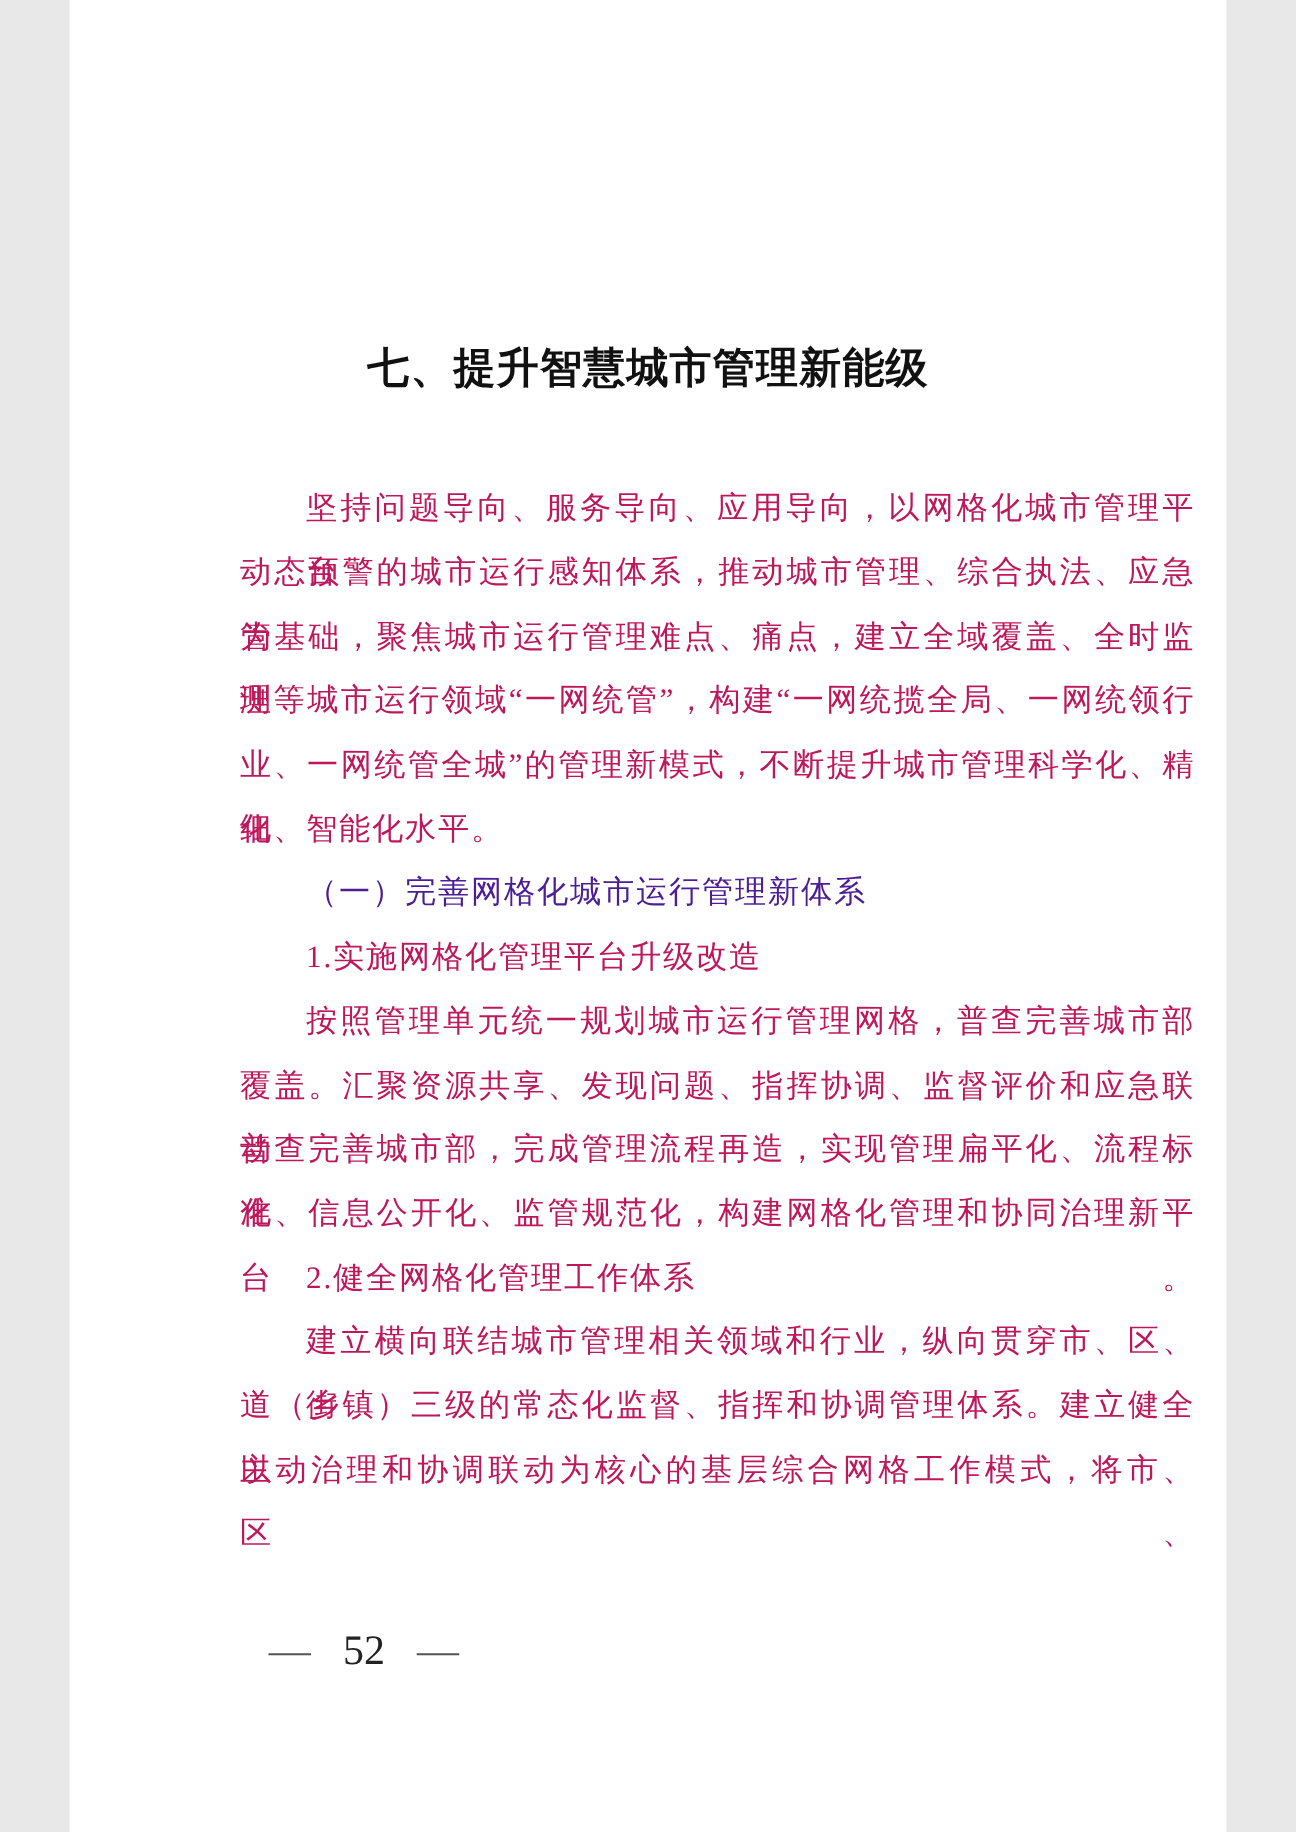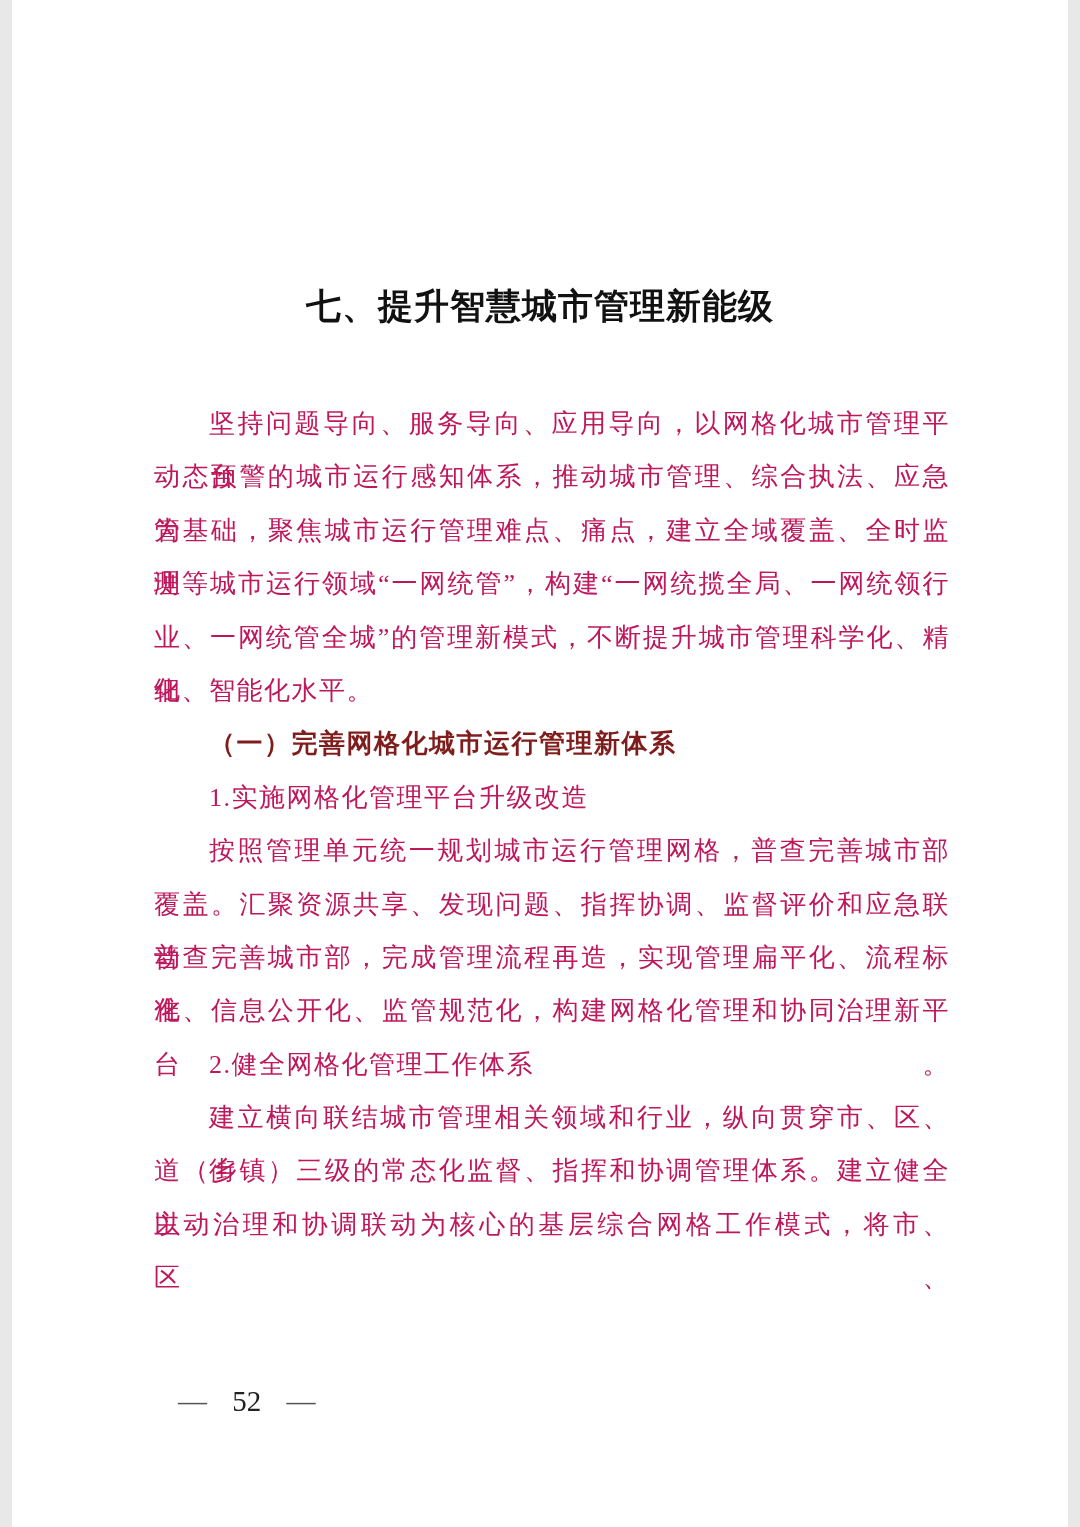--- a/index.html
+++ b/index.html
@@ -1,18 +1,18 @@
 <!DOCTYPE html>
 <html lang="zh"><head>
 <meta charset="utf-8">
 <style>
   html, body { margin: 0; padding: 0; background: #e8e8e8; }
   .page {
     position: relative;
-    width: 1056px;
+    width: 964px;
     height: 1527px;
     margin: 0 auto;
     background: #ffffff;
     font-family: "Liberation Serif", "DejaVu Serif", serif;
     color: #1d1d1d;
     overflow: hidden;
   }
   .title {
     position: absolute;
     top: 282px;
@@ -37,29 +37,28 @@
     line-height: 53.4px;
     font-size: 26px;
     letter-spacing: 1.5px;
     text-align: justify;
     text-justify: inter-character;
     white-space: nowrap;
     color: #be185d;
   }
   .line.fill { text-align-last: justify; white-space: normal; }
   .line.indent { padding-left: 55px; }
-  .line.bold { font-weight: bold; color: #7f1d1d; }
+  .line.bold { font-weight: normal; color: #4c1d95; }
   .footer {
     position: absolute;
     top: 1356px;
     left: 166px;
     height: 40px;
     line-height: 40px;
-    font-size: 29px;
-    margin-top: 25px;
+    font-size: 35px;
   }
   .footer .dash {
     color: #555555;
     letter-spacing: 0;
     display: inline-block;
   }
   .footer .pagenum {
     color: #222222;
     display: inline-block;
     margin: 0 18px;

